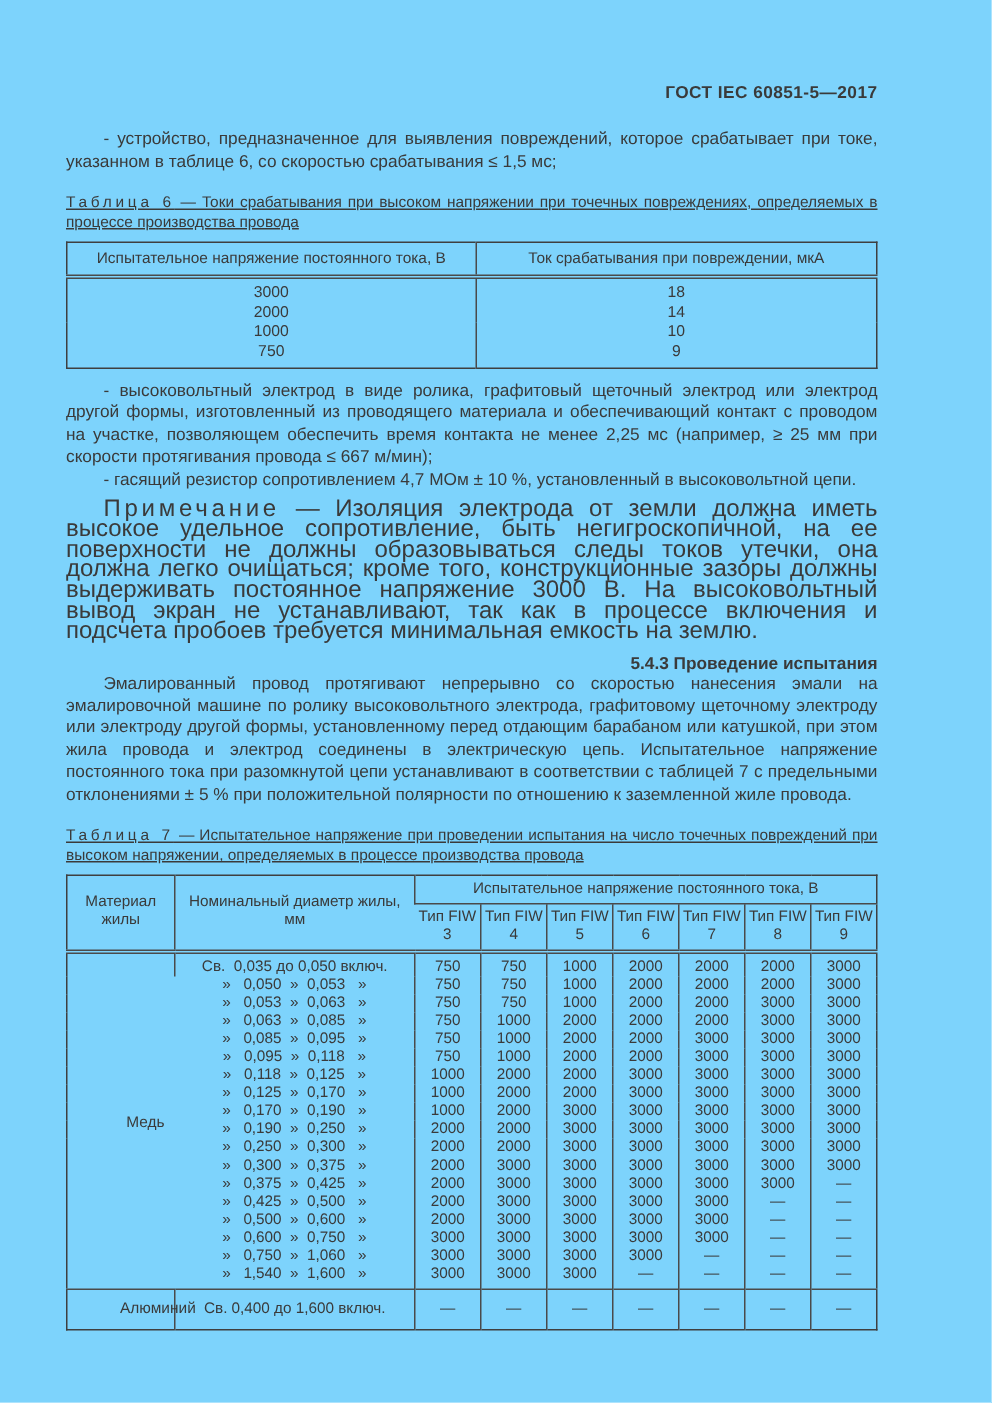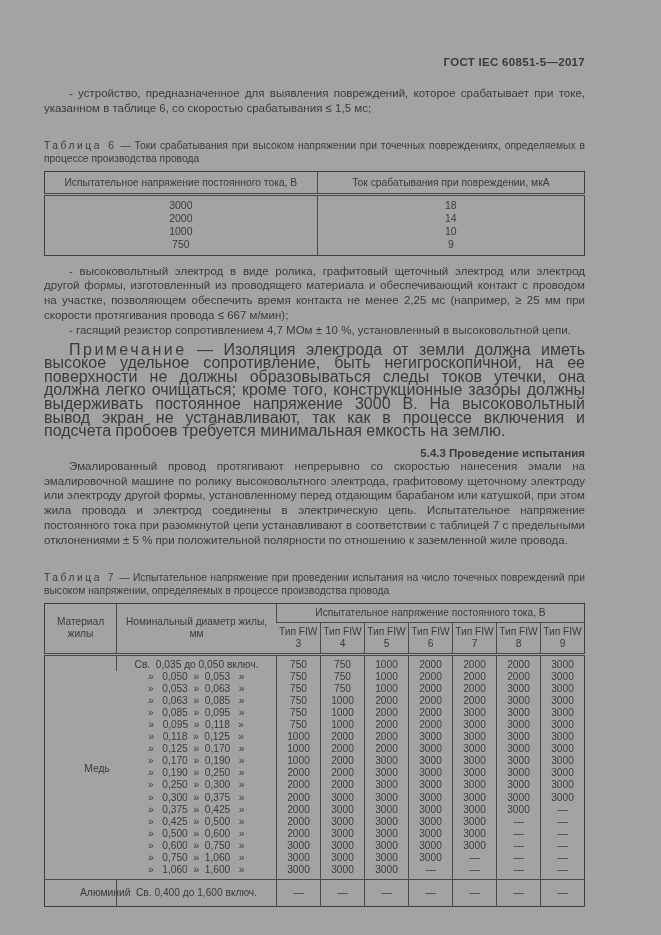--- a/index.html
+++ b/index.html
@@ -2,38 +2,38 @@
 <html><head>
 <meta charset="utf-8">
 <style>
   html,body { margin:0; padding:0; }
   body {
     width:661px; height:935px; background:#ffffff;
     font-family:"Liberation Sans", sans-serif;
     color:#3a3a3a;
     -webkit-font-smoothing:antialiased;
   }
-  .page { position:relative; width:661px; height:935px; overflow:hidden; background:#a3a3a3; }
+  .page { position:relative; width:661px; height:935px; overflow:hidden; background:#7dd3fc; }
   .content { position:absolute; left:44px; top:0; width:541px; }
 
   .doc-code {
     padding-top:56px; text-align:right;
     font-weight:bold; font-size:11.5px; letter-spacing:.3px;
   }
 
   .para {
     font-size:11.5px; line-height:14.8px; text-align:justify;
     text-indent:25px; margin:0;
   }
   .p1 { margin-top:18px; }
   .p2 { margin-top:8px; }
   .p3 { margin-top:0; }
 
   .caption {
-    font-size:10.3px; line-height:13.5px; text-align:justify; margin-top:23px;
+    font-size:10.3px; line-height:13.5px; text-align:justify; margin-top:13px;text-decoration:underline;
   }
   .caption .tlabel { letter-spacing:2.5px; }
 
   .note {
     font-size:16px; line-height:13.6px; text-align:justify;
     text-indent:25px; margin-top:5px;
   }
   .note .nlabel { letter-spacing:2.5px; }
 
   .sec-heading {
@@ -331,21 +331,21 @@
             <td class="diam">»   0,750  »  1,060   »</td>
             <td class="val">3000</td>
             <td class="val">3000</td>
             <td class="val">3000</td>
             <td class="val">3000</td>
             <td class="val">—</td>
             <td class="val">—</td>
             <td class="val">—</td>
           </tr>
           <tr>
-            <td class="diam">»   1,060  »  1,600   »</td>
+            <td class="diam">»   1,540  »  1,600   »</td>
             <td class="val">3000</td>
             <td class="val">3000</td>
             <td class="val">3000</td>
             <td class="val">—</td>
             <td class="val">—</td>
             <td class="val">—</td>
             <td class="val">—</td>
           </tr>
         </tbody>
       <tbody>

